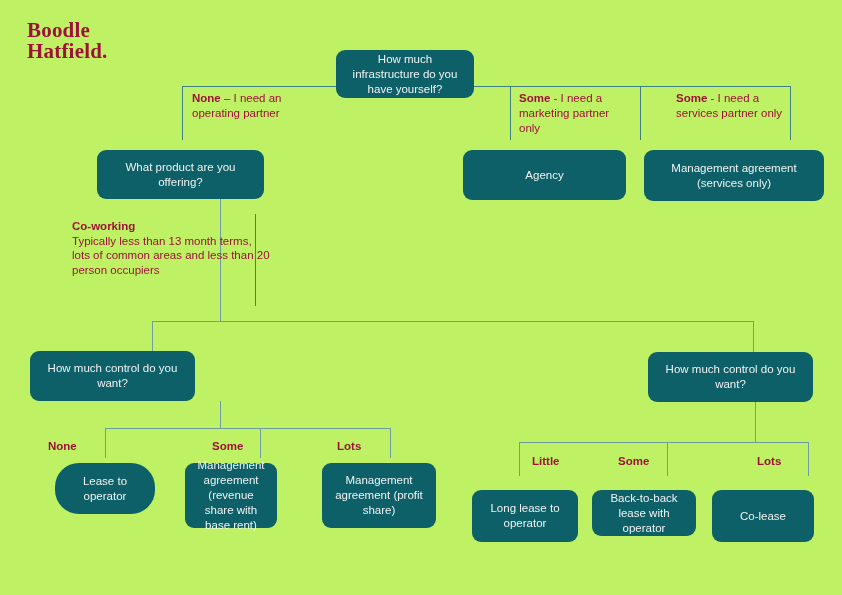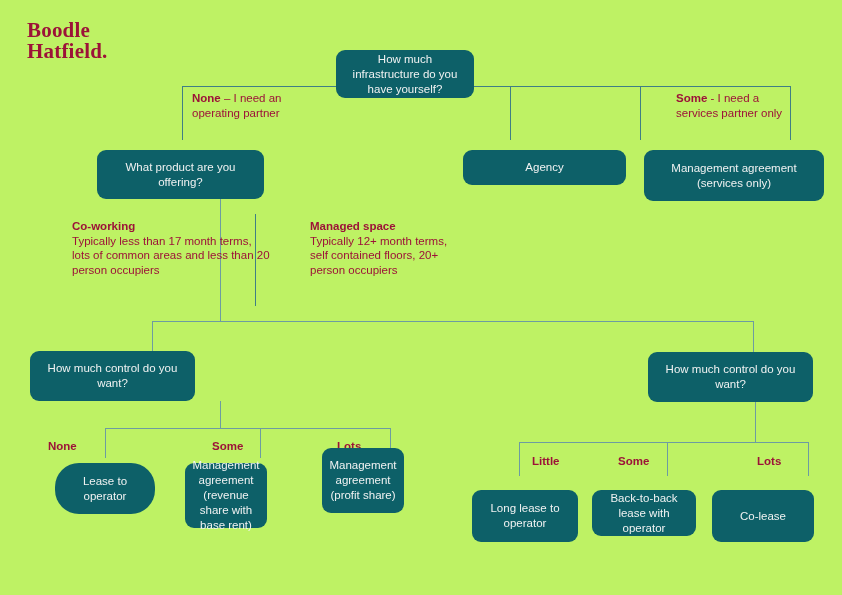--- a/index.html
+++ b/index.html
@@ -91,42 +91,41 @@
   <div class="vline dark" style="left:510px; top:86px; height:54px;"></div>
   <div class="vline dark" style="left:640px; top:86px; height:54px;"></div>
   <div class="vline dark" style="left:790px; top:86px; height:54px;"></div>
 
   <div class="node" style="left:336px; top:50px; width:138px; height:48px;">How much infrastructure do you have yourself?</div>
 
   <div class="label" style="left:192px; top:91px; width:110px;">
     <b>None</b><span> – I need an operating partner</span>
   </div>
 
+  <div class="label" style="left:519px; top:91px; width:100px;">
+    <b>Some</b><span> - I need a marketing partner only</span>
+  </div>
 
   <div class="label" style="left:676px; top:91px; width:110px;">
     <b>Some</b><span> - I need a services partner only</span>
   </div>
 
-  <div class="node" style="left:463px; top:150px; width:163px; height:35px;">Agency</div>
+  <div class="node" style="left:463px; top:150px; width:163px; height:50px;">Agency</div>
 
   <div class="node" style="left:644px; top:150px; width:180px; height:51px;">Management agreement (services only)</div>
 
   <div class="node" style="left:97px; top:150px; width:167px; height:49px;">What product are you offering?</div>
 
   <div class="vline dark" style="left:255px; top:214px; height:92px;"></div>
 
   <div class="label tight" style="left:28px; top:219px; width:200px;">
     <b>Co-working</b>
-    <span class="desc">Typically less than 17 month terms, lots of common areas and less than 20 person occupiers</span>
+    <span class="desc">Typically less than 13 month terms, lots of common areas and less than 20 person occupiers</span>
   </div>
 
-  <div class="label tight" style="left:266px; top:219px; width:158px;">
-    <b>Managed space</b>
-    <span class="desc">Typically 12+ month terms, self contained floors, 20+ person occupiers</span>
-  </div>
 
   <div class="vline" style="left:220px; top:199px; height:122px;"></div>
   <div class="hline" style="left:152px; top:321px; width:601px;"></div>
   <div class="vline" style="left:152px; top:321px; height:30px;"></div>
   <div class="vline" style="left:753px; top:321px; height:31px;"></div>
 
   <div class="node" style="left:30px; top:351px; width:165px; height:50px;">How much control do you want?</div>
 
   <div class="node" style="left:648px; top:352px; width:165px; height:50px;">How much control do you want?</div>
 
@@ -135,23 +134,23 @@
   <div class="vline" style="left:105px; top:428px; height:30px;"></div>
   <div class="vline" style="left:260px; top:428px; height:30px;"></div>
   <div class="vline" style="left:390px; top:428px; height:30px;"></div>
 
   <div class="label" style="left:48px; top:439px; width:56px; font-weight:bold;">None</div>
   <div class="label" style="left:212px; top:439px; width:48px; font-weight:bold;">Some</div>
   <div class="label" style="left:337px; top:439px; width:48px; font-weight:bold;">Lots</div>
 
   <div class="node" style="left:55px; top:463px; width:100px; height:51px;border-radius:24px;">Lease to operator</div>
 
-  <div class="node" style="left:185px; top:463px; width:82px; height:65px;">Management agreement (revenue share with base rent)</div>
+  <div class="node" style="left:185px; top:463px; width:92px; height:65px;">Management agreement (revenue share with base rent)</div>
 
-  <div class="node" style="left:322px; top:448px; width:82px; height:65px;">Management agreement (profit share)</div>
+  <div class="node" style="left:322px; top:463px; width:114px; height:65px;">Management agreement (profit share)</div>
 
   <div class="vline" style="left:755px; top:402px; height:40px;"></div>
   <div class="hline" style="left:519px; top:442px; width:290px;"></div>
   <div class="vline" style="left:519px; top:442px; height:34px;"></div>
   <div class="vline" style="left:667px; top:442px; height:34px;"></div>
   <div class="vline" style="left:808px; top:442px; height:34px;"></div>
 
   <div class="label" style="left:532px; top:454px; width:56px; font-weight:bold;">Little</div>
   <div class="label" style="left:618px; top:454px; width:48px; font-weight:bold;">Some</div>
   <div class="label" style="left:757px; top:454px; width:48px; font-weight:bold;">Lots</div>

